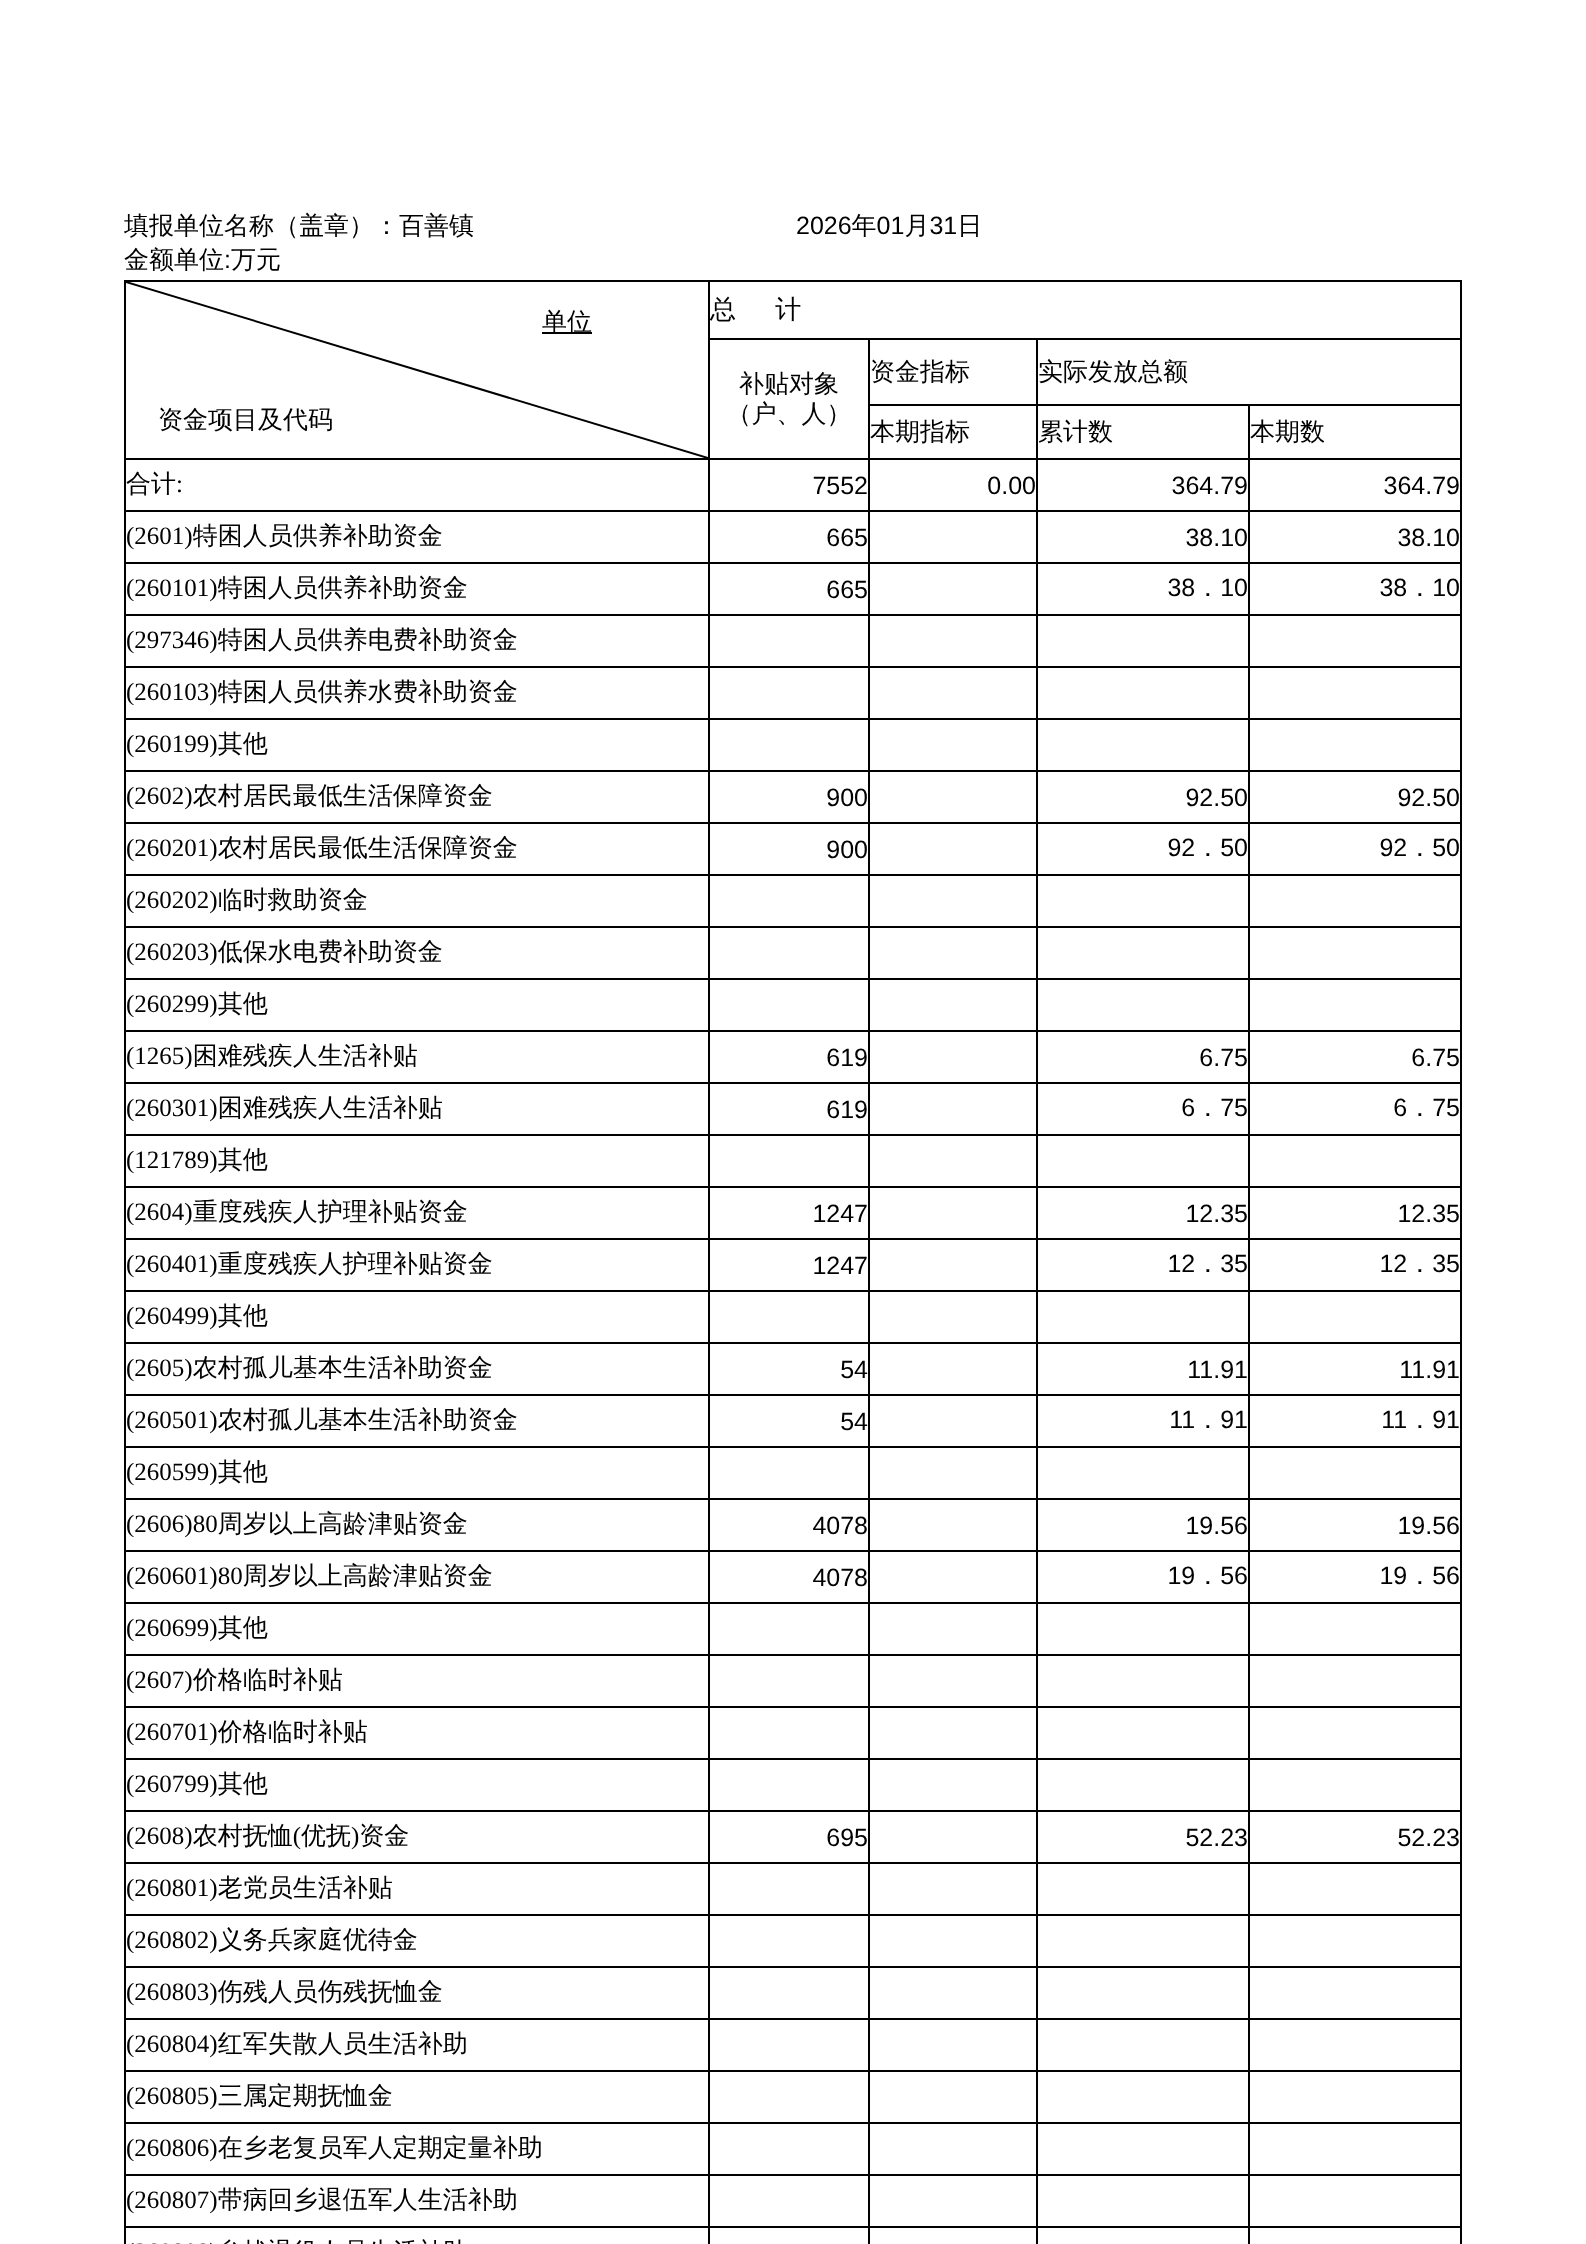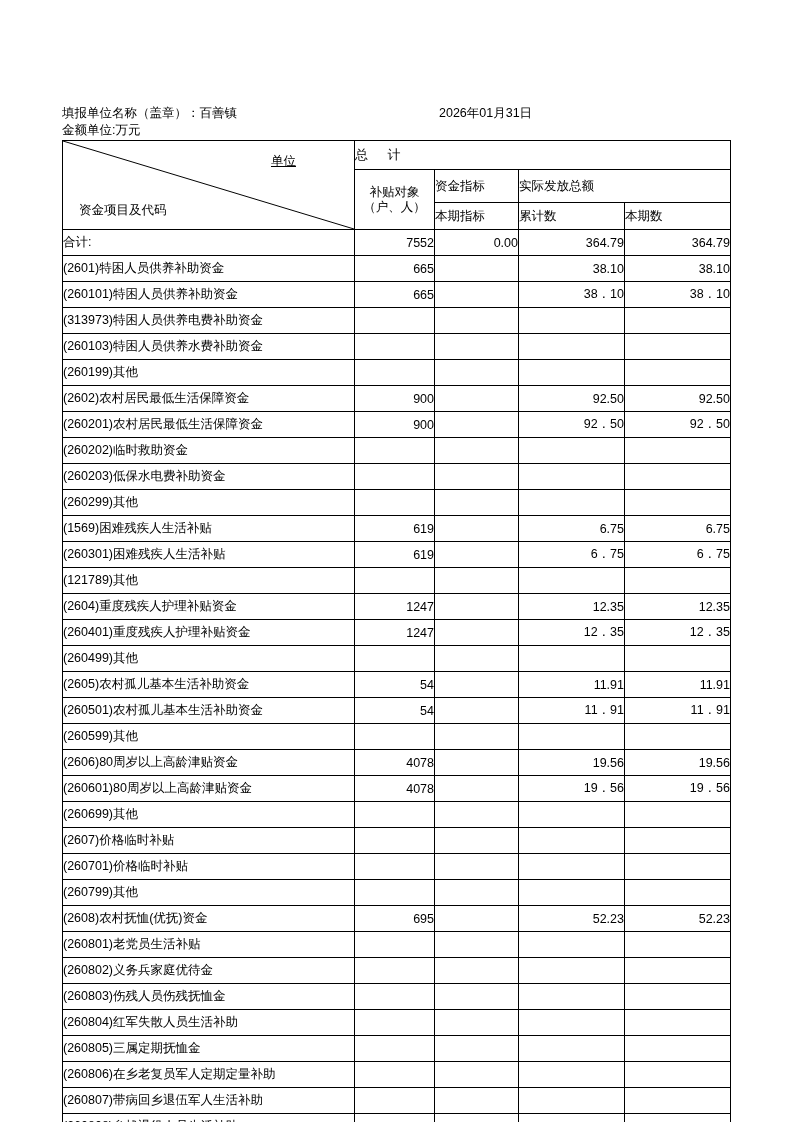--- a/index.html
+++ b/index.html
@@ -34,21 +34,21 @@
   .subline {
     position: absolute;
     font-size: 12.5px;
     white-space: nowrap;
   }
   .subline.left {
     left: 62px;
     top: 105px;
   }
   .subline.date {
-    left: 439px;
+    left: 398px;
     top: 105px;
   }
   .subline.unit {
     left: 62px;
     top: 122px;
   }
   table.main {
     position: absolute;
     left: 62px;
     top: 140px;
@@ -110,20 +110,21 @@
     left: 16px;
     bottom: 10px;
     font-size: 12.5px;
     margin-top: 47px;
   }
   .row-cell {
     height: 25px;
     padding-left: 5px;
     white-space: nowrap;
     overflow: hidden;
+    font-family: Liberation Serif, serif;
   }
   .num {
     text-align: center;
     padding-right: 6px;
     height: 25px;
   }
   .num.right {
     text-align: right;
   }
   .bold {
@@ -192,21 +193,21 @@
           <td class="num right bold">38.10</td>
         </tr>
         <tr>
           <td class="row-cell sub-name">(260101)特困人员供养补助资金</td>
           <td class="num right">665</td>
           <td class="num right"></td>
           <td class="num right">38．10</td>
           <td class="num right">38．10</td>
         </tr>
         <tr>
-          <td class="row-cell sub-name">(313973)特困人员供养电费补助资金</td>
+          <td class="row-cell sub-name">(297346)特困人员供养电费补助资金</td>
           <td class="num right"></td>
           <td class="num right"></td>
           <td class="num right"></td>
           <td class="num right"></td>
         </tr>
         <tr>
           <td class="row-cell sub-name">(260103)特困人员供养水费补助资金</td>
           <td class="num right"></td>
           <td class="num right"></td>
           <td class="num right"></td>
@@ -248,21 +249,21 @@
           <td class="num right"></td>
         </tr>
         <tr>
           <td class="row-cell sub-name">(260299)其他</td>
           <td class="num right"></td>
           <td class="num right"></td>
           <td class="num right"></td>
           <td class="num right"></td>
         </tr>
         <tr class="total-row">
-          <td class="row-cell bold">(1569)困难残疾人生活补贴</td>
+          <td class="row-cell bold">(1265)困难残疾人生活补贴</td>
           <td class="num right bold">619</td>
           <td class="num right bold"></td>
           <td class="num right bold">6.75</td>
           <td class="num right bold">6.75</td>
         </tr>
         <tr>
           <td class="row-cell sub-name">(260301)困难残疾人生活补贴</td>
           <td class="num right">619</td>
           <td class="num right"></td>
           <td class="num right">6．75</td>

